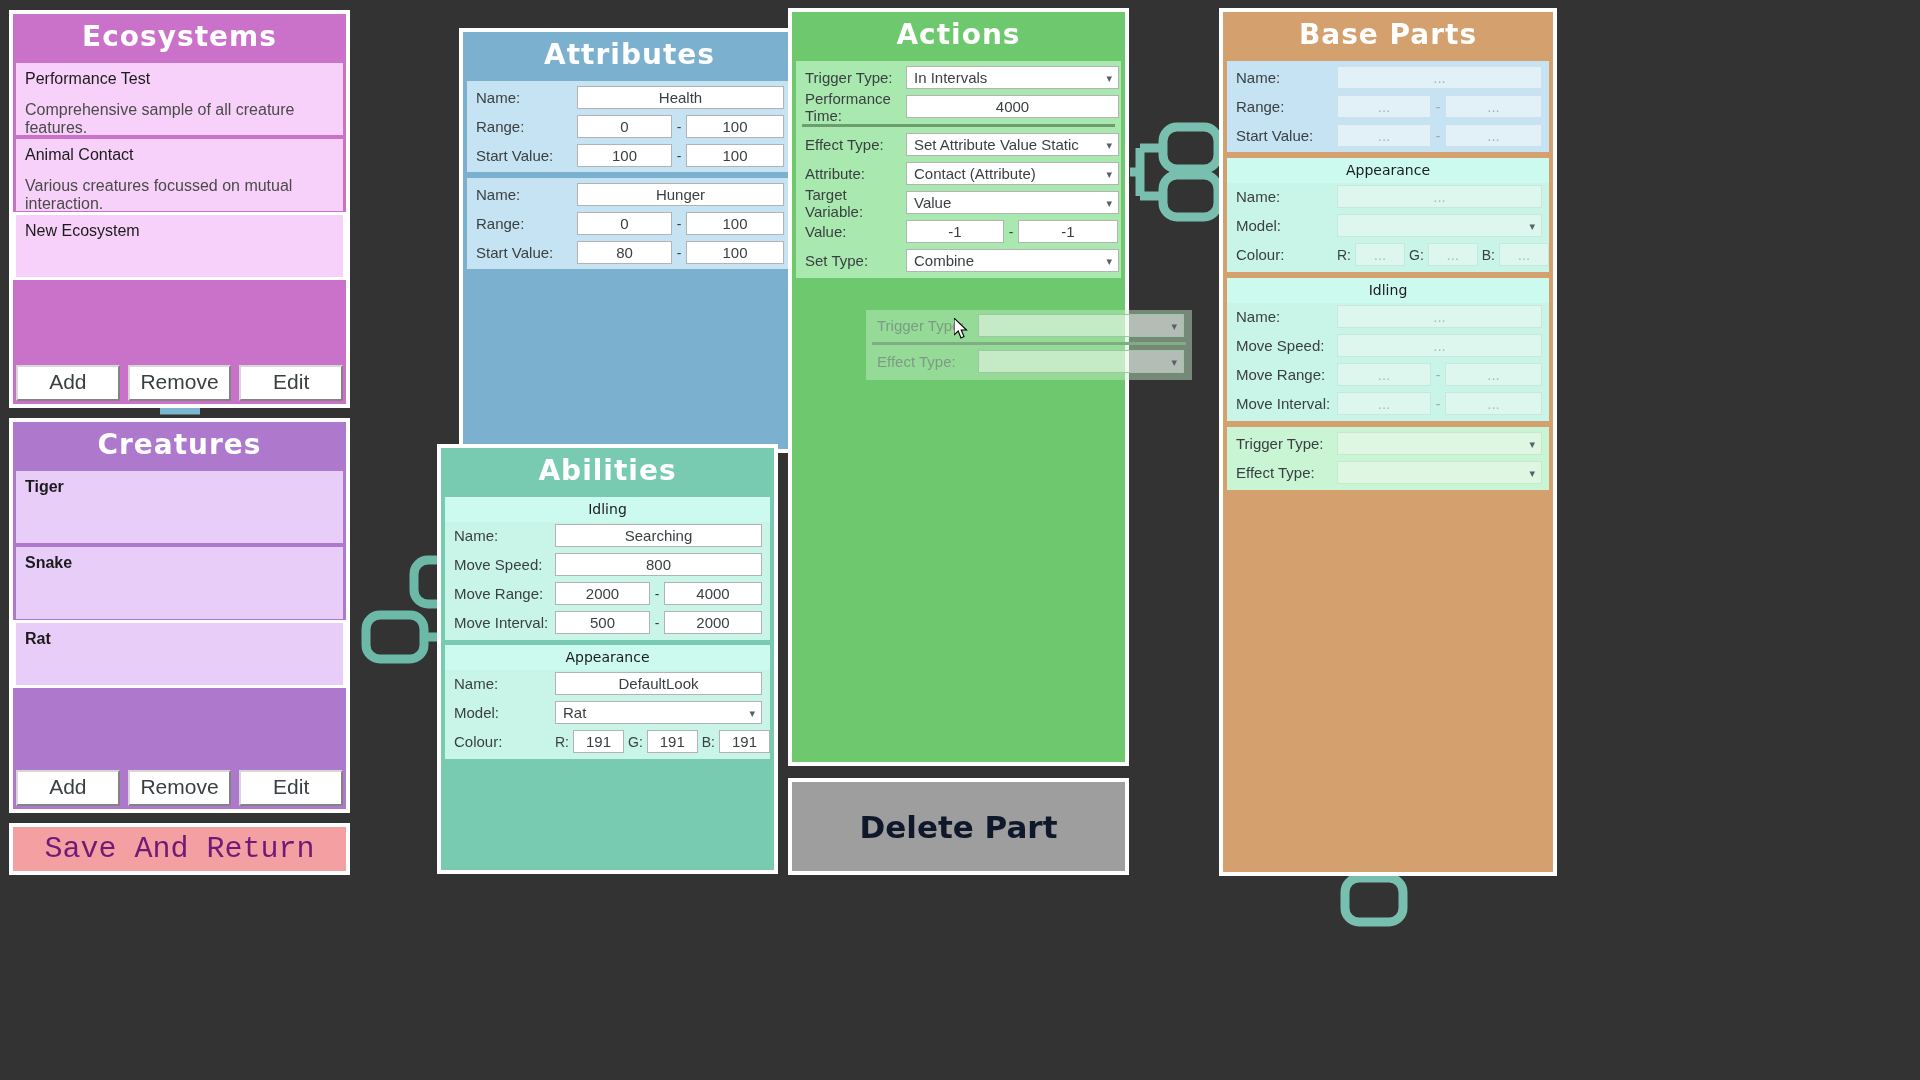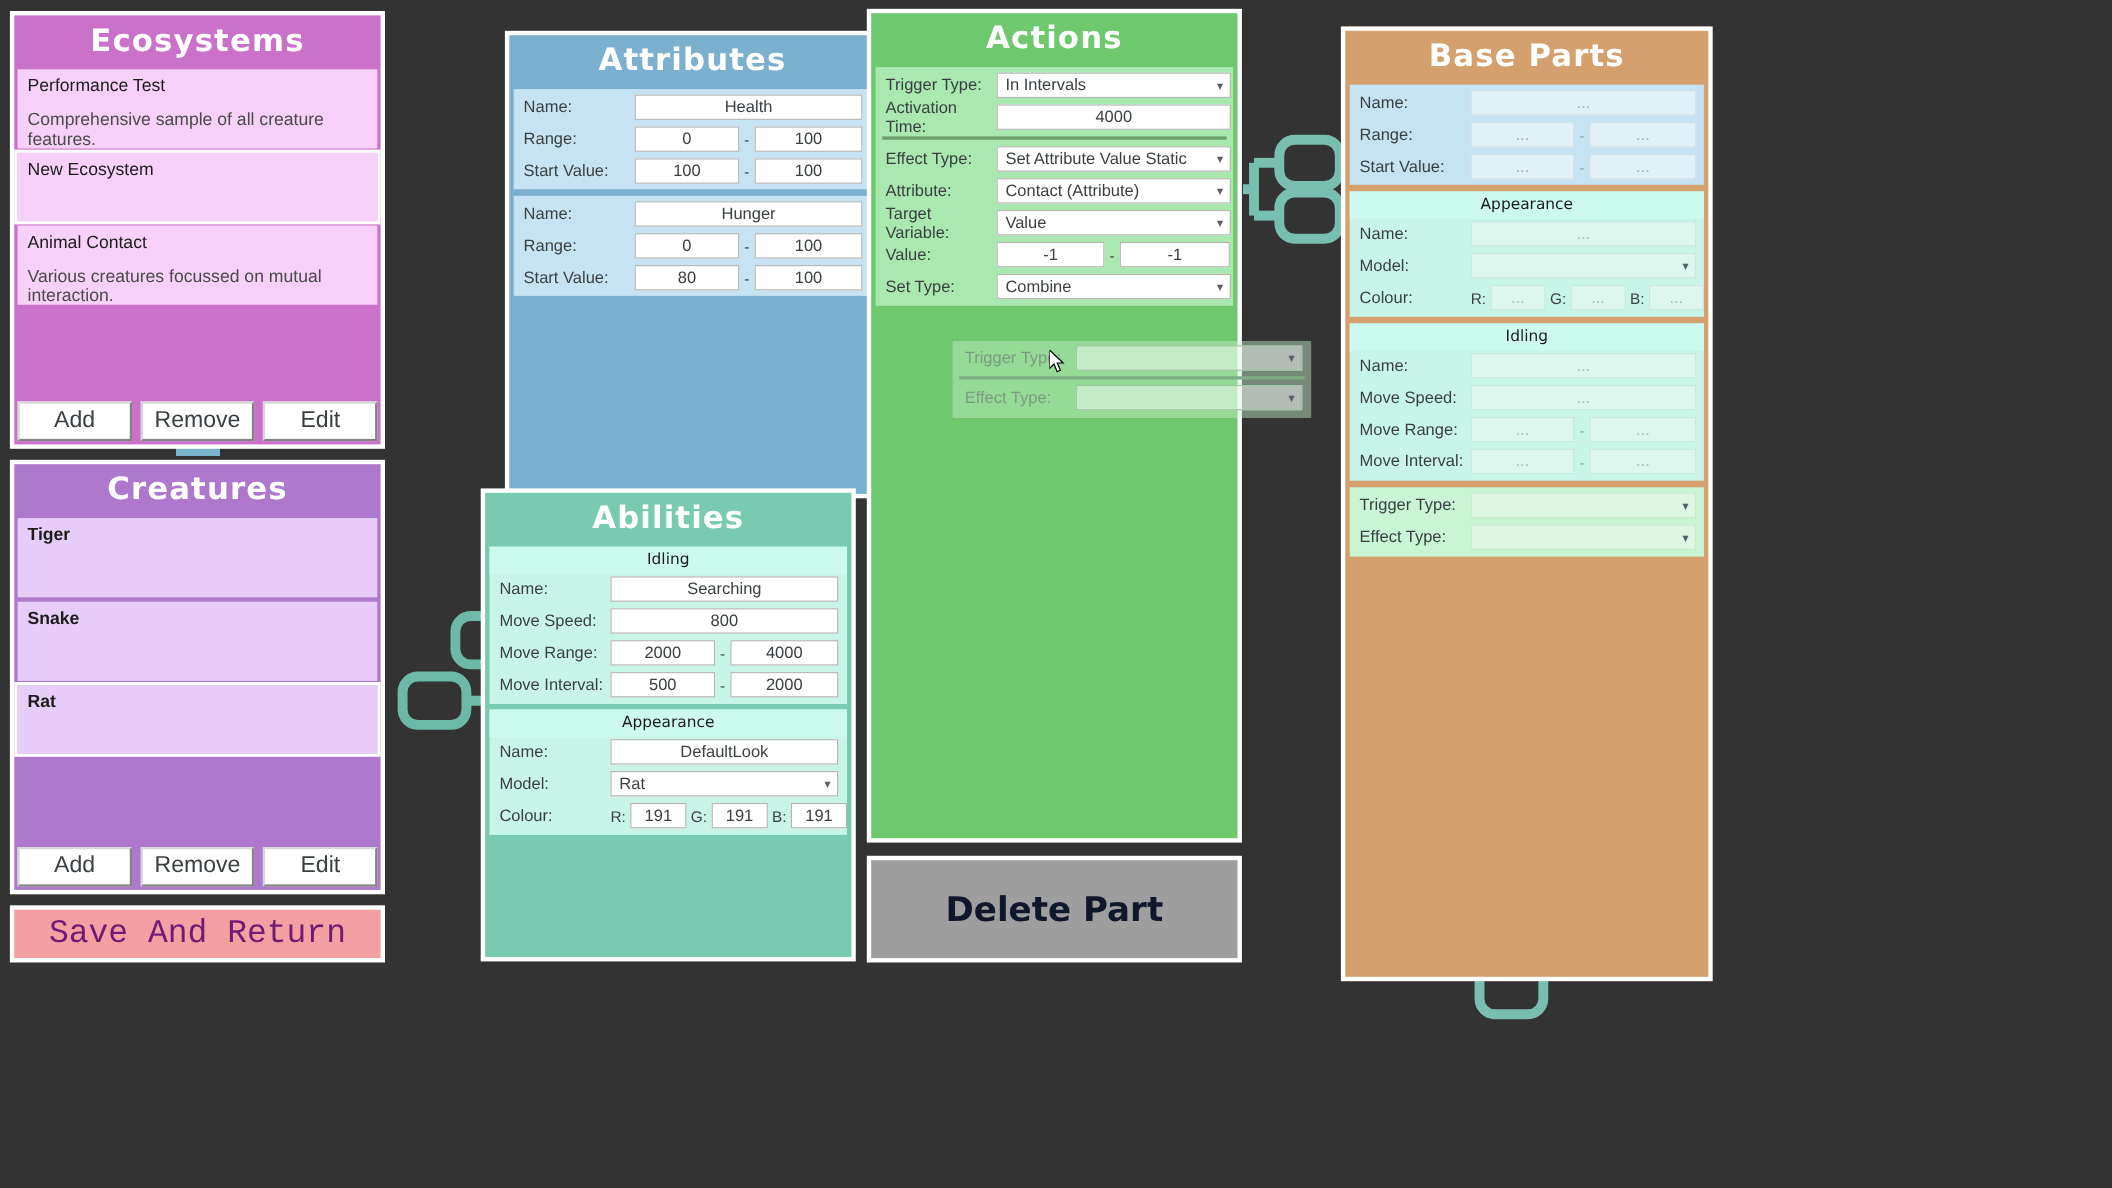--- a/index.html
+++ b/index.html
@@ -106,21 +106,21 @@
     background:#ffffff; padding:4px;
   }
   #delete-part .inner {
     width:100%; height:100%; background:#9e9e9e; display:flex;
     align-items:center; justify-content:center;
     font-size:31px; color:#0f172a; font-weight:bold;
     font-family:"DejaVu Sans", sans-serif;
   }
 
   
-  #baseparts { left:1219px; top:24px; width:338px; height:868px; }
+  #baseparts { left:1219px; top:8px; width:338px; height:868px; }
   #baseparts .panel-inner { background:#d4a06e; }
   #baseparts .grp-blue { background:#c5e3f2; padding:3px 0 1px 0; margin-bottom:6px;}
   #baseparts .grp-mint { background:#c9f5e8; padding:0 0 2px 0; margin-bottom:6px;}
   #baseparts .grp-green{ background:#c9f5d4; padding:3px 0 2px 0; margin-bottom:6px;}
   #baseparts .sub-title { background:#ccfaef; }
   #baseparts .row .lbl { width:110px; }
   #baseparts .fld { background:#e2f0f8; border-color:#cfe0ea; color:#9fb4c0;
                     justify-content:center; }
   #baseparts .grp-mint .fld { background:#ddf7ee; border-color:#c7e8dd; color:#9ec4b6; }
   #baseparts .grp-green .fld { background:#ddf7e2; border-color:#c7e8cd; color:#9ec4a6; }
@@ -157,27 +157,27 @@
 </svg>
 
 <div class="panel" id="ecosystems">
   <div class="panel-inner">
     <div class="panel-title">Ecosystems</div>
     <div style="flex:1; padding:0 3px;">
       <div class="list-item" style="height:72px;">
         <div class="it-title">Performance Test</div>
         <div class="it-desc">Comprehensive sample of all creature features.</div>
       </div>
+      <div class="list-item" style="height:72px;">
+        <div class="it-title">Animal Contact</div>
+        <div class="it-desc">Various creatures focussed on mutual interaction.</div>
+      </div>
       <div class="list-item selected" style="height:62px;">
         <div class="it-title">New Ecosystem</div>
         <div class="it-desc"></div>
-      </div>
-      <div class="list-item" style="height:72px;">
-        <div class="it-title">Animal Contact</div>
-        <div class="it-desc">Various creatures focussed on mutual interaction.</div>
       </div>
     </div>
     <div class="btnbar">
       <div class="btn">Add</div>
       <div class="btn">Remove</div>
       <div class="btn">Edit</div>
     </div>
   </div>
 </div>
 
@@ -318,21 +318,21 @@
       <div class="grp">
 
         <div class="row">
           <span class="lbl">Trigger Type:</span>
           <span class="selwrap" style="width:213px;">
             <span class="fld selfld" style="width:213px;">In Intervals</span>
             <span class="chev">▾</span>
           </span>
         </div>
         <div class="row">
-          <span class="lbl">Activation Time:</span>
+          <span class="lbl">Performance Time:</span>
           <span class="fld" style="width:213px;">4000</span>
         </div>
 
         <div class="divider"></div>
 
         <div class="row">
           <span class="lbl">Effect Type:</span>
           <span class="selwrap" style="width:213px;">
             <span class="fld selfld" style="width:213px;">Set Attribute Value Static</span>
             <span class="chev">▾</span>

